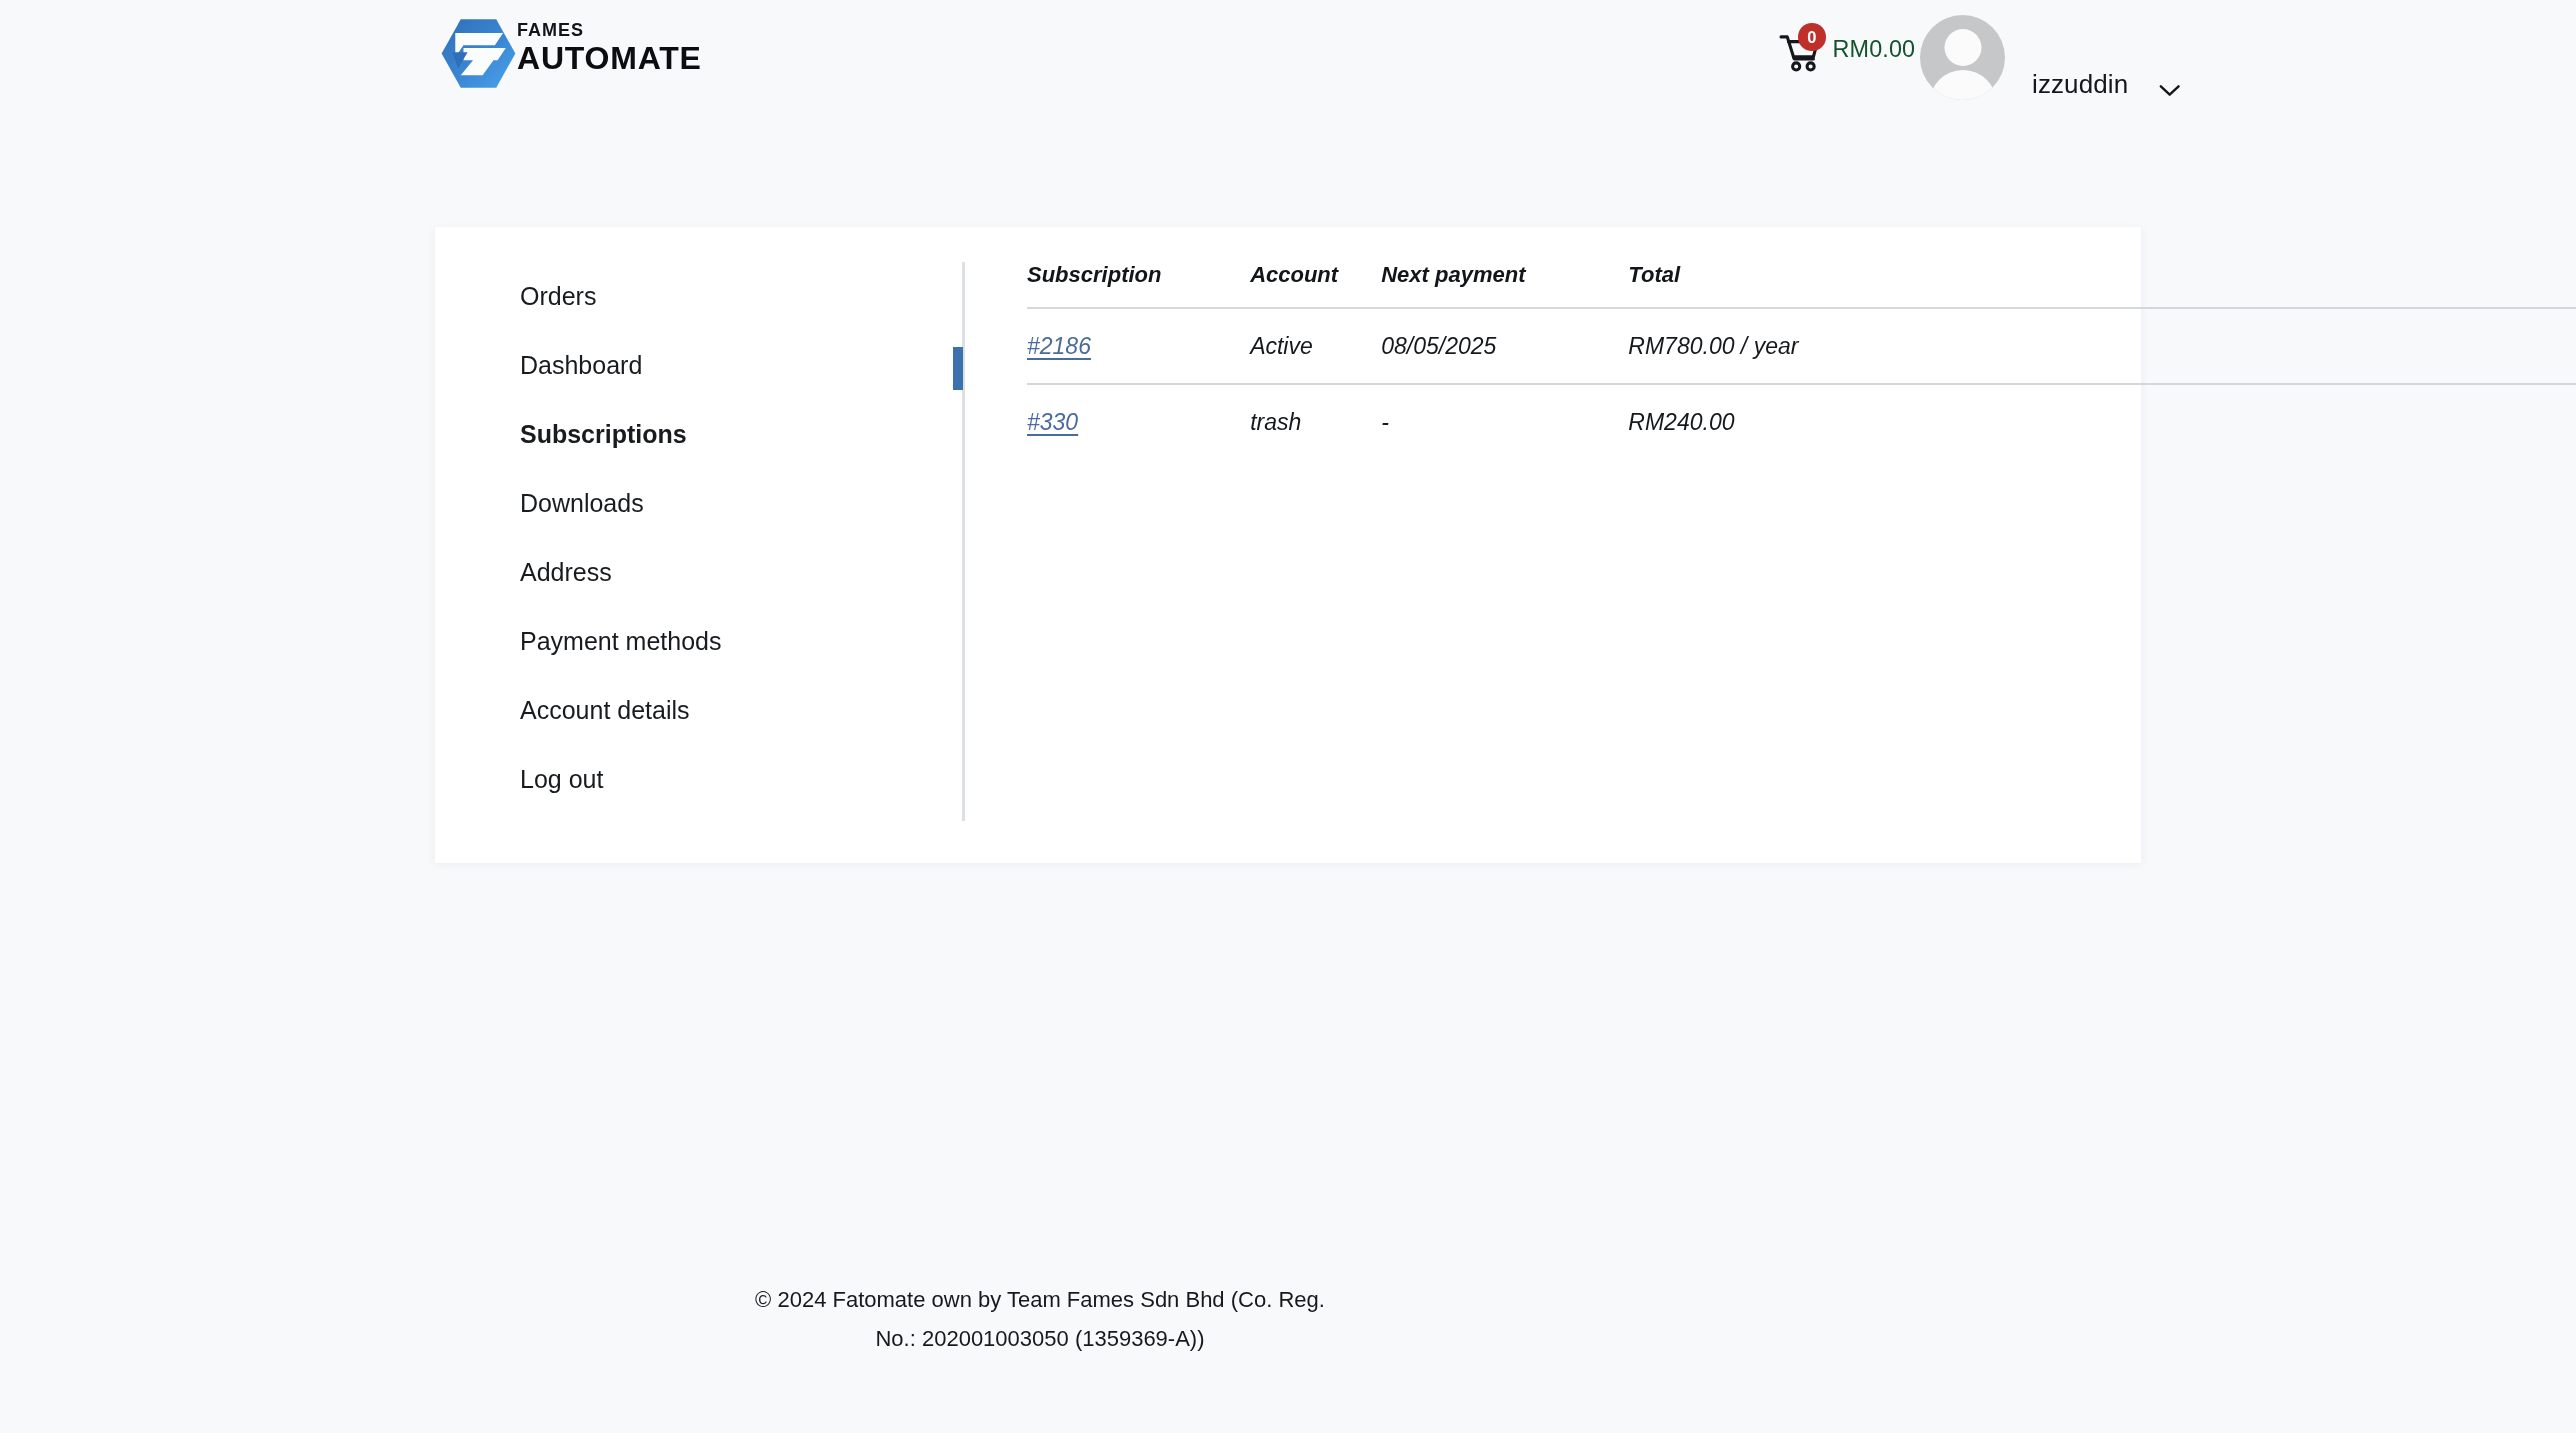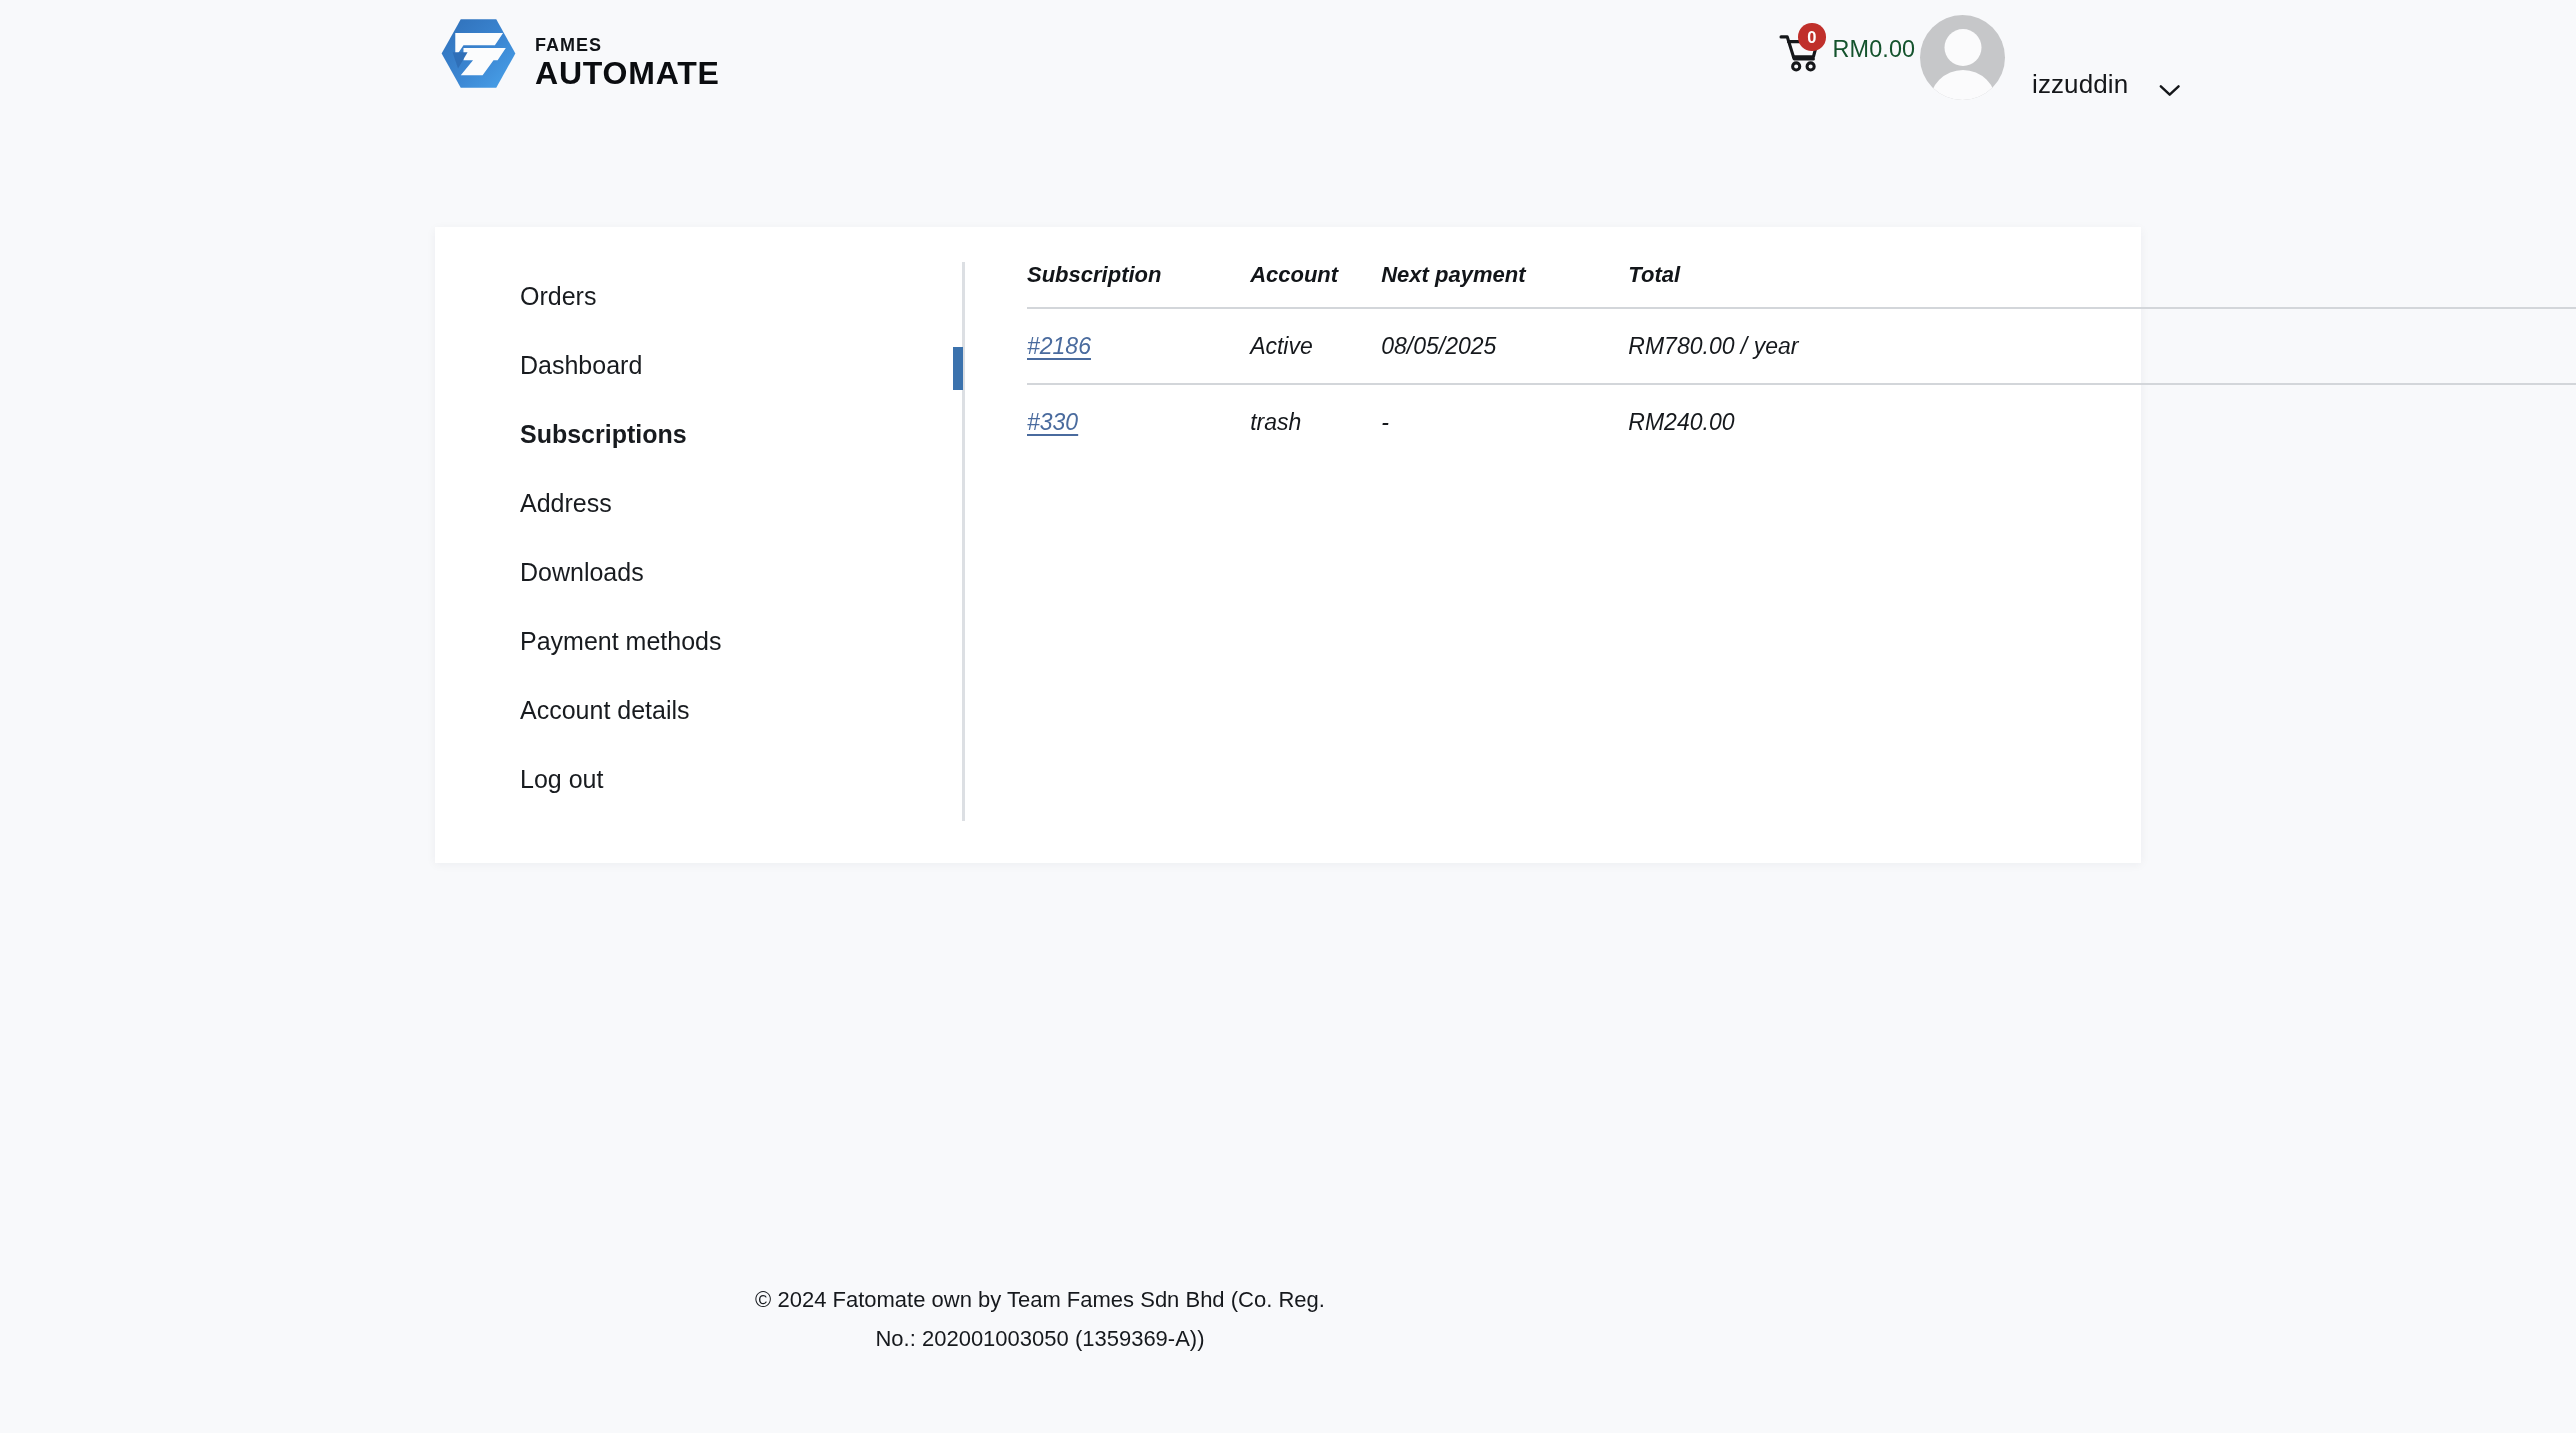--- a/index.html
+++ b/index.html
@@ -23,22 +23,22 @@
     left: 0;
     width: 2576px;
     height: 117px;
     background: #f8f9fb;
   }
   .brand {
     position: absolute;
     left: 440px;
     top: 18px;
     display: flex;
-    align-items: flex-end;
-    gap: 18px;
+    align-items: flex-start;
+    gap: 0;
     text-decoration: none;
   }
   .brand-mark {
     width: 77px;
     height: 71px;
     display: block;
   }
   .brand-words {
     display: flex;
     flex-direction: column;
@@ -327,22 +327,22 @@
 
 </header>
 
 <main class="account-card">
   <div class="card-inner">
 
     <nav class="account-nav">
       <a class="nav-item" href="#">Orders</a>
       <a class="nav-item" href="#">Dashboard</a>
       <a class="nav-item is-active" href="#">Subscriptions</a>
+      <a class="nav-item" href="#">Downloads</a>
       <a class="nav-item" href="#">Address</a>
-      <a class="nav-item" href="#">Downloads</a>
       <a class="nav-item" href="#">Payment methods</a>
       <a class="nav-item" href="#">Account details</a>
       <a class="nav-item" href="#">Log out</a>
     </nav>
 
     <div class="nav-divider"></div>
     <div class="nav-active-bar"></div>
 
     <section class="subscriptions-area">
       <table class="subs-table">

